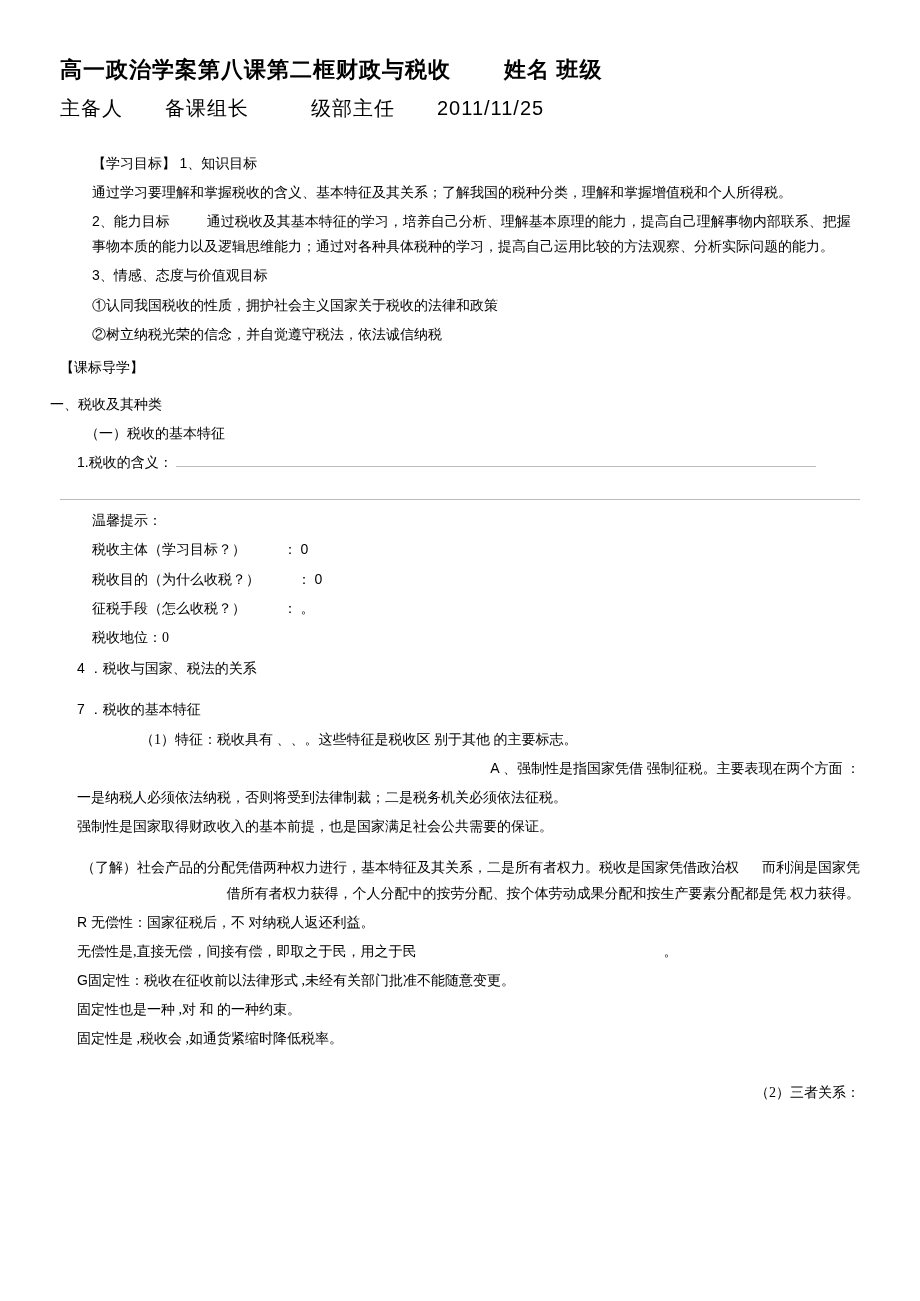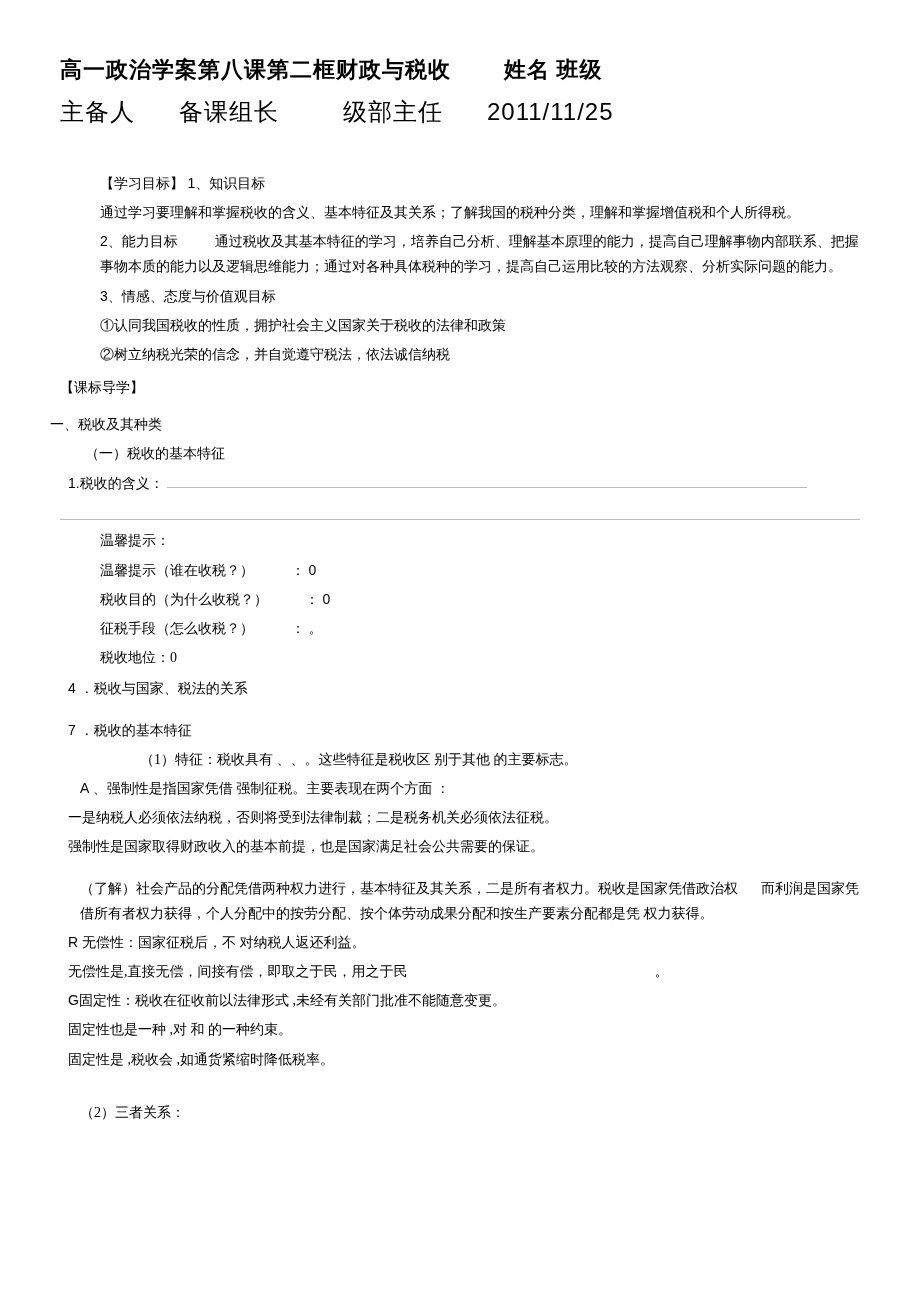--- a/index.html
+++ b/index.html
@@ -15,43 +15,44 @@
     .title-line {
       font-size: 22px;
       font-weight: bold;
       letter-spacing: 1px;
     }
     .title-line .spacer {
       display: inline-block;
       width: 40px;
     }
     .subtitle-line {
-      font-size: 24px;
-      margin-bottom: 37px;
+      font-size: 20px;
+      margin-bottom: 25px;
       letter-spacing: 1px;
     }
     .subtitle-line .gap {
       display: inline-block;
       width: 30px;
     }
     .subtitle-line .gap-lg {
       display: inline-block;
       width: 50px;
     }
     .content-block {
-      margin-left: 40px;
+      margin-left: 32px;
       margin-bottom: 4px;
     }
     .content-block-0 {
-      margin-left: 8px;
+      margin-left: 17px;
       margin-bottom: 4px;
     }
     .content-block-20 {
       margin-left: 20px;
       margin-bottom: 4px;
+      text-align: right;
     }
     .section-header {
       margin-left: 0;
       margin-top: 8px;
       margin-bottom: 12px;
     }
     .inline-gap {
       display: inline-block;
       width: 30px;
     }
@@ -124,21 +125,21 @@
 <div class="content-block indent-1">（一）税收的基本特征</div>
 
 <div class="content-block-0">
   <span class="arial">1.税收的含义：</span>
   <span class="fill-line" style="min-width:640px;border-color:#bbb;"></span>
 </div>
 <div class="fill-line-full" style="border-color:#bbb;"></div>
 
 <div class="content-block">温馨提示：</div>
 <div class="content-block">
-  <span>温馨提示（谁在收税？）</span>
+  <span>税收主体（学习目标？）</span>
   <span style="display:inline-block;width:30px;"></span>
   <span>：</span>
   <span> </span>
   <span class="arial">0</span>
 </div>
 <div class="content-block">
   <span>税收目的（为什么收税？）</span>
   <span style="display:inline-block;width:30px;"></span>
   <span>：</span>
   <span> </span>

